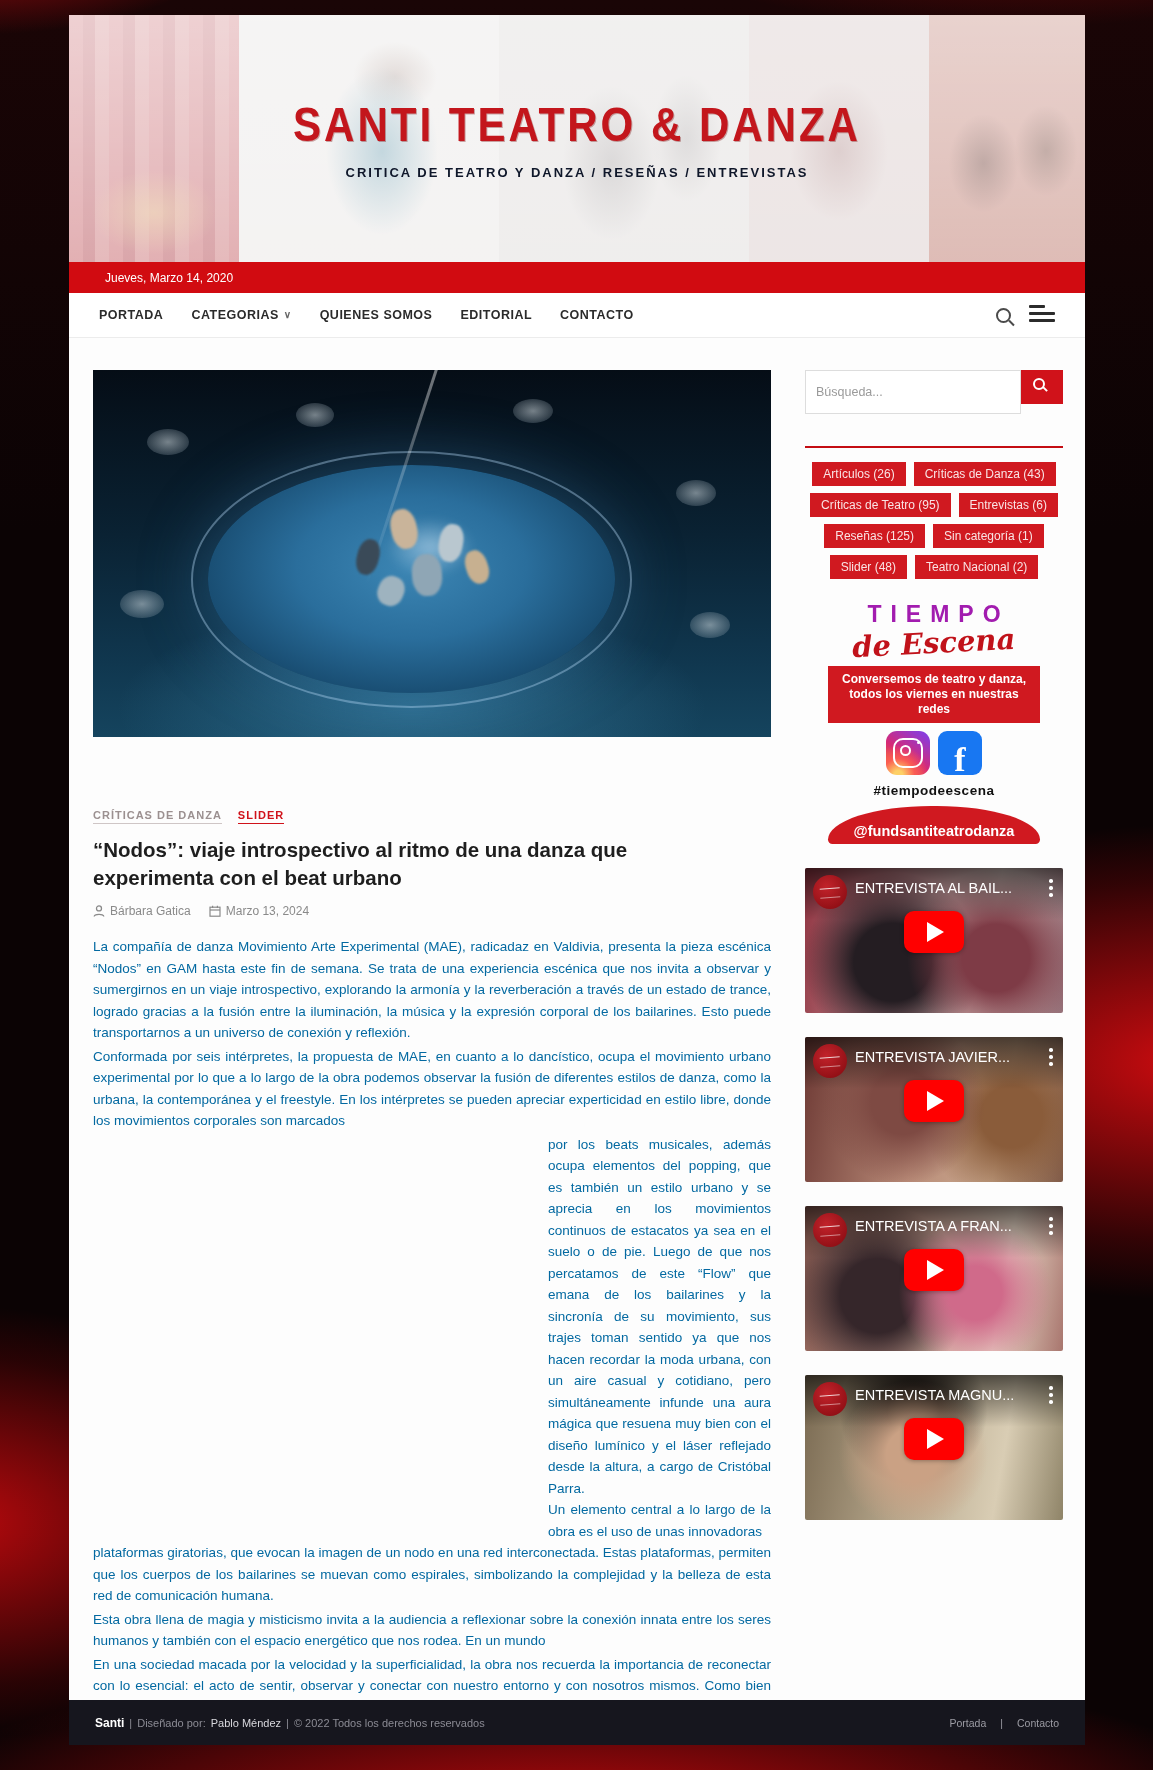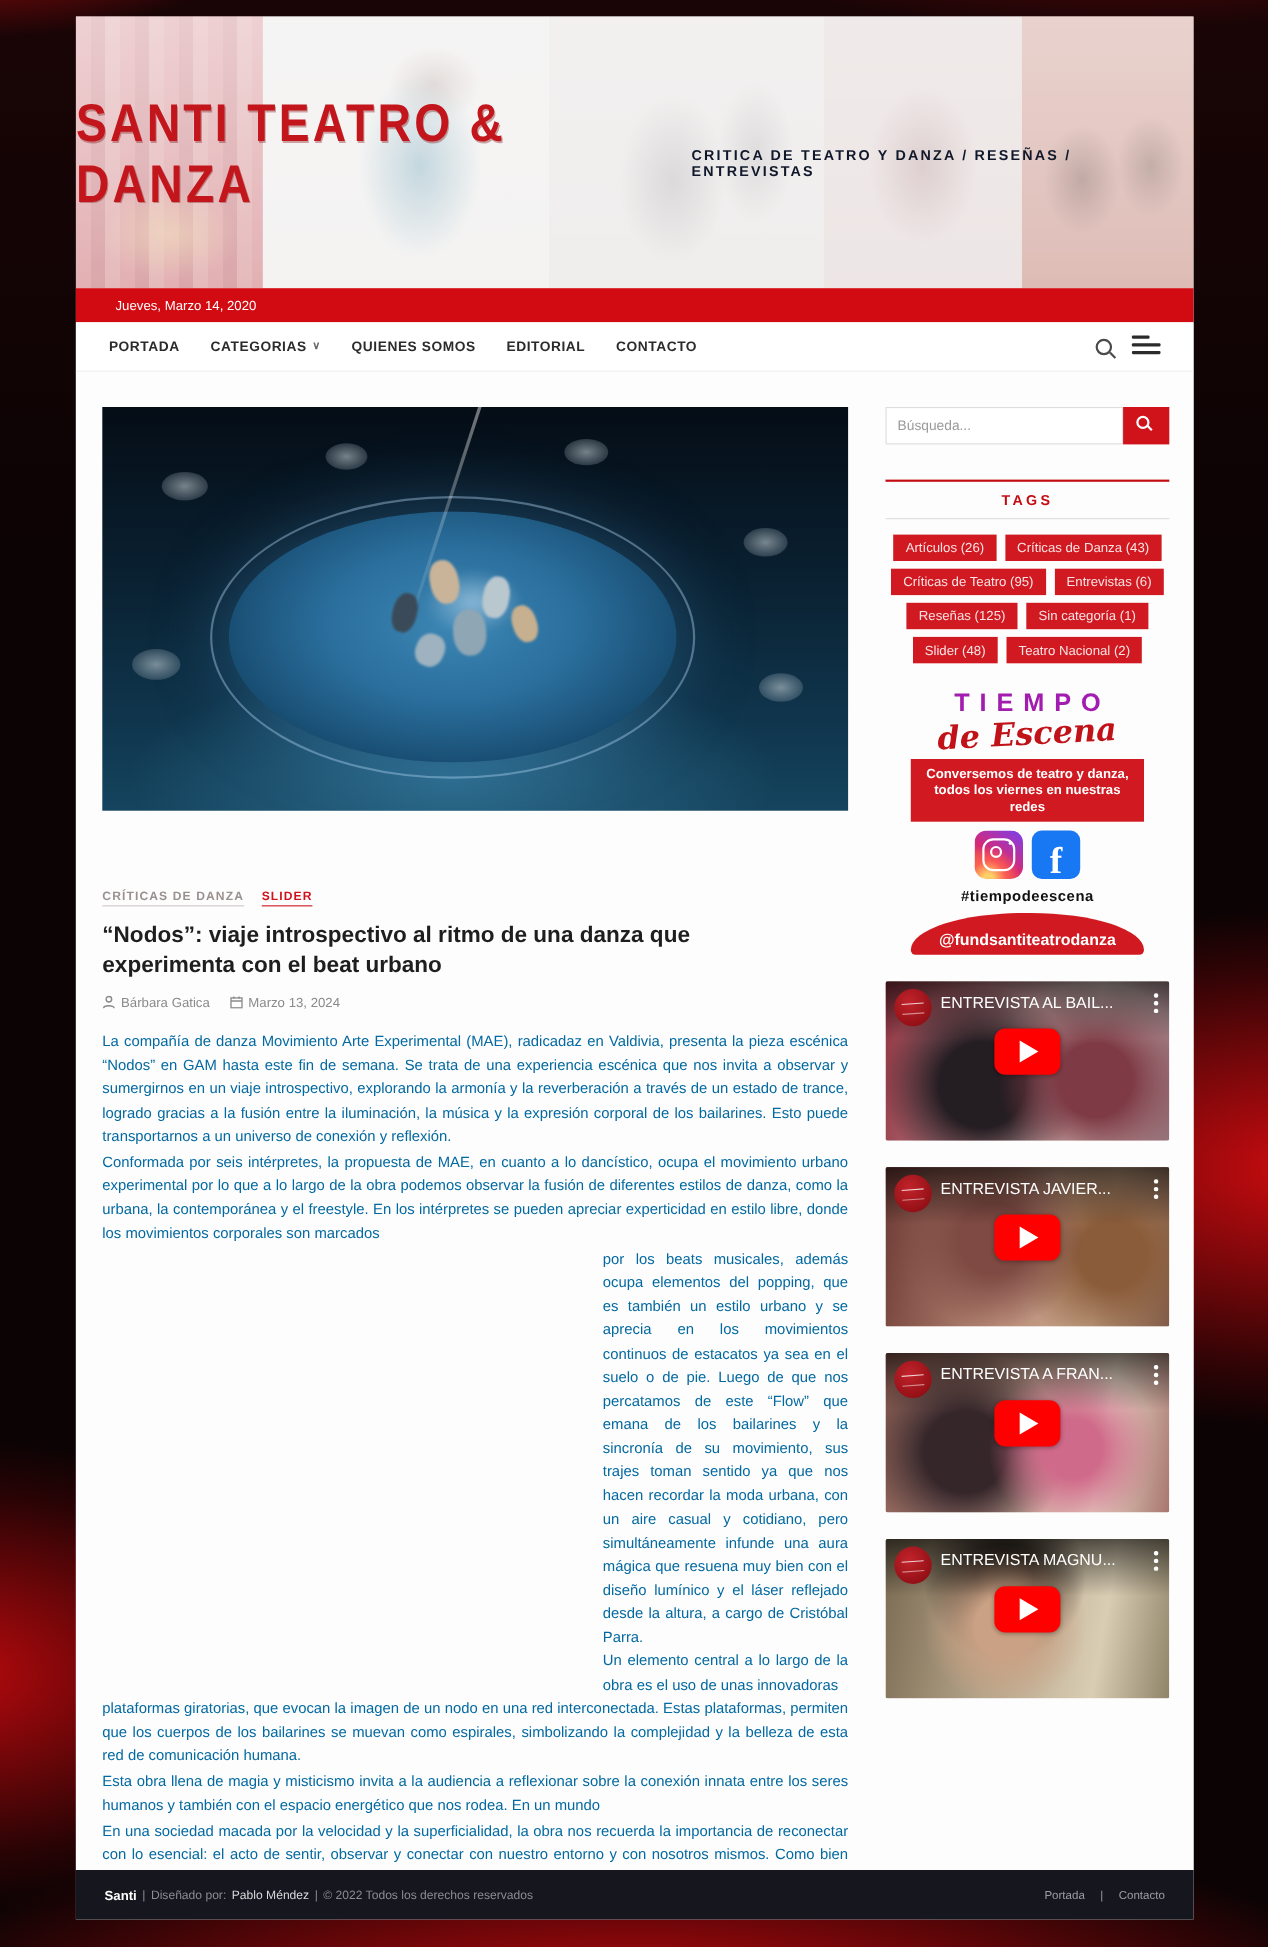--- a/index.html
+++ b/index.html
@@ -37,21 +37,21 @@
                      radial-gradient(ellipse 50px 90px at 75% 50%, rgba(120,115,118,.3), transparent 70%); }
   .seg4 { left:680px; width:180px; background:#e0d4d3; }
   .seg4:after{ content:""; position:absolute; inset:0;
           background:radial-gradient(ellipse 70px 100px at 50% 55%, rgba(150,100,100,.4), transparent 70%); }
   .seg5 { left:860px; width:156px; background:#c07f73; }
   .seg5:after{ content:""; position:absolute; inset:0;
           background:radial-gradient(ellipse 50px 70px at 35% 60%, rgba(80,50,45,.5), transparent 70%),
                      radial-gradient(ellipse 45px 65px at 75% 55%, rgba(90,60,50,.5), transparent 70%),
                      linear-gradient(180deg, rgba(255,255,255,.3), rgba(255,255,255,.1)); }
   .banner-veil { position:absolute; inset:0; background:linear-gradient(180deg, rgba(255,255,255,.5), rgba(255,255,255,.42)); }
-  .banner-inner { position:absolute; inset:0; display:flex; flex-direction:row; align-items:center; justify-content:center; padding-top:3px; }
+  .banner-inner { position:absolute; inset:0; display:flex; flex-direction:column; align-items:center; justify-content:center; padding-top:3px; }
   .site-title { color:#c3161c; font-size:42px; font-weight:bold; letter-spacing:3px;
                 transform:scaleY(1.15); text-shadow:1px 1px 0 rgba(120,10,10,.35); cursor:pointer; }
   .site-tagline { margin-top:16px; color:#0f172a; font-size:13px; font-weight:bold; letter-spacing:2px; }
 
   
   .datebar { position:absolute; top:247px; left:0; width:100%; height:31px; background:#d10b11;
              display:flex; align-items:center; padding-left:36px; }
   .datebar span { color:#fff; font-size:12px; }
   .navbar { position:absolute; top:278px; left:0; width:100%; height:45px; background:#fff;
             border-bottom:1px solid #ececec; display:flex; align-items:center; padding:0 30px; }
@@ -114,21 +114,21 @@
   .body-text p { margin-bottom:2px; }
   .wrap-row { display:flex; }
   .wrap-spacer { width:455px; flex:0 0 455px; }
   .wrap-col { width:223px; }
   .wrap-col p { margin-bottom:0; }
   .prevnav { margin-top:46px; }
   .prev-label { color:#d0121a; font-size:13px; font-weight:bold; cursor:pointer; }
 
   
   .searchrow { display:flex; }
-  .search-input { flex:1; height:34px; border:1px solid #ddd; background:#fff; padding:0 10px;
+  .search-input { flex:1; height:44px; border:1px solid #ddd; background:#fff; padding:0 10px;
                   font-size:12.5px; color:#8b5cf6; font-family:"Liberation Sans", sans-serif; }
   .search-input::placeholder { color:#9a9a9a; }
   .search-btn { width:42px; height:34px; background:#d0121a; border:none; cursor:pointer; position:relative; }
   .search-btn .wmag { width:12px; height:12px; border:2px solid #fff; border-radius:50%; position:absolute; left:12px; top:8px; }
   .search-btn .wmag:after { content:""; position:absolute; width:6px; height:2px; background:#fff; transform:rotate(45deg); right:-5px; bottom:-2px; }
 
   .tagswidget { margin-top:32px; border-top:2px solid #c40d13; }
   .tags-title { text-align:center; color:#c40d13; font-size:13px; font-weight:bold; letter-spacing:3px;
                 padding:9px 0; border-bottom:1px solid #ddd; }
   .tagcloud { margin-top:14px; display:flex; flex-wrap:wrap; justify-content:center; gap:7px 8px; }
@@ -316,21 +316,20 @@
     <div class="side">
 
       <div class="searchrow">
         <input class="search-input" type="text" placeholder="Búsqueda..." style="">
         <button class="search-btn">
             <span class="wmag"></span>
           </button>
       </div>
 
       <div class="tagswidget">
-        <div class="tags-title">TAGS</div>
         <div class="tagcloud">
           <span class="tagbtn">Artículos (26)</span>
           <span class="tagbtn">Críticas de Danza (43)</span>
           <span class="tagbtn">Críticas de Teatro (95)</span>
           <span class="tagbtn">Entrevistas (6)</span>
           <span class="tagbtn">Reseñas (125)</span>
           <span class="tagbtn">Sin categoría (1)</span>
           <span class="tagbtn">Slider (48)</span>
           <span class="tagbtn">Teatro Nacional (2)</span>
         </div>

